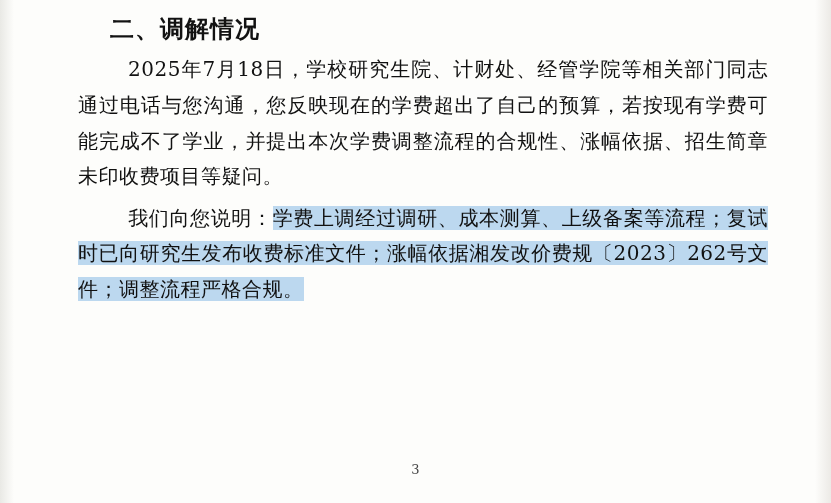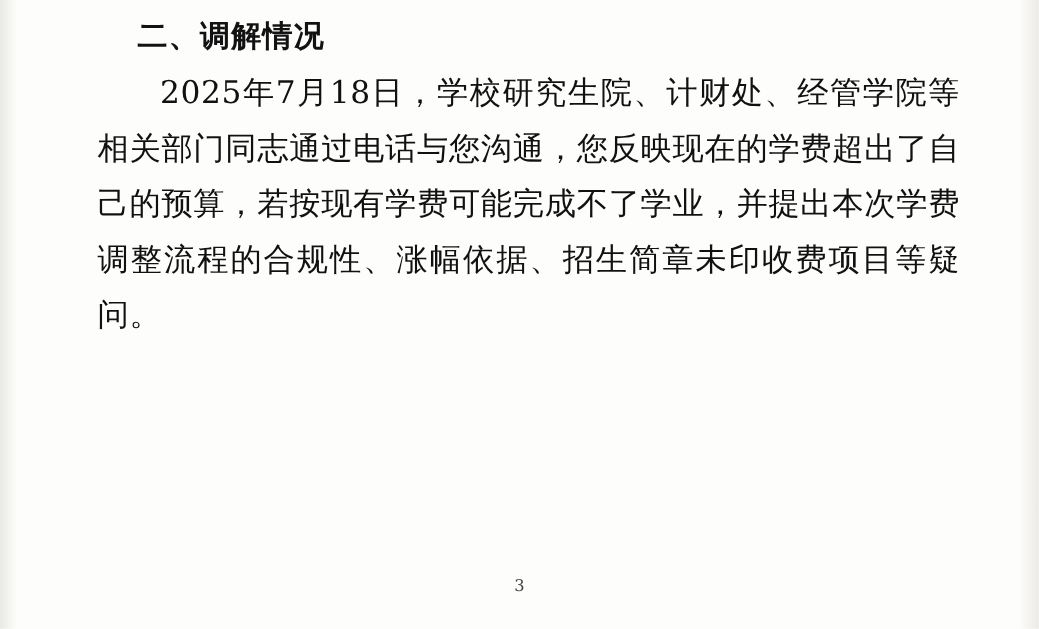--- a/index.html
+++ b/index.html
@@ -45,21 +45,21 @@
   }
   .heading {
     font-size: 24px;
     font-weight: bold;
     letter-spacing: 1px;
     color: #121212;
     margin: 0 0 4px 32px;
     line-height: 1.6;
   }
   .para {
-    font-size: 25px;
+    font-size: 20px;
     color: #111111;
     line-height: 1.78;
     margin: 0;
     text-align: justify;
     letter-spacing: 0.5px;
   }
   .para .indent {
     display: inline-block;
     width: 50px;
   }
@@ -85,17 +85,18 @@
 </head>
 <body>
 
 <div class="page">
   <div class="content">
 
     <h1 class="heading">二、调解情况</h1>
 
     <p class="para para-1"><span class="indent"></span><span>2025年7月18日，学校研究生院、计财处、经管学院等相关部门同志通过电话与您沟通，您反映现在的学费超出了自己的预算，若按现有学费可能完成不了学业，并提出本次学费调整流程的合规性、涨幅依据、招生简章未印收费项目等疑问。</span></p>
 
+    <p class="para para-2"><span class="indent"></span><span>我们向您说明：</span><span class="hl">学费上调经过调研、成本测算、上级备案等流程；复试时已向研究生发布收费标准文件；涨幅依据湘发改价费规〔2023〕262号文件；调整流程严格合规。</span></p>
 
   </div>
 
   <div class="page-number">3</div>
 </div>
 
 </body></html>

